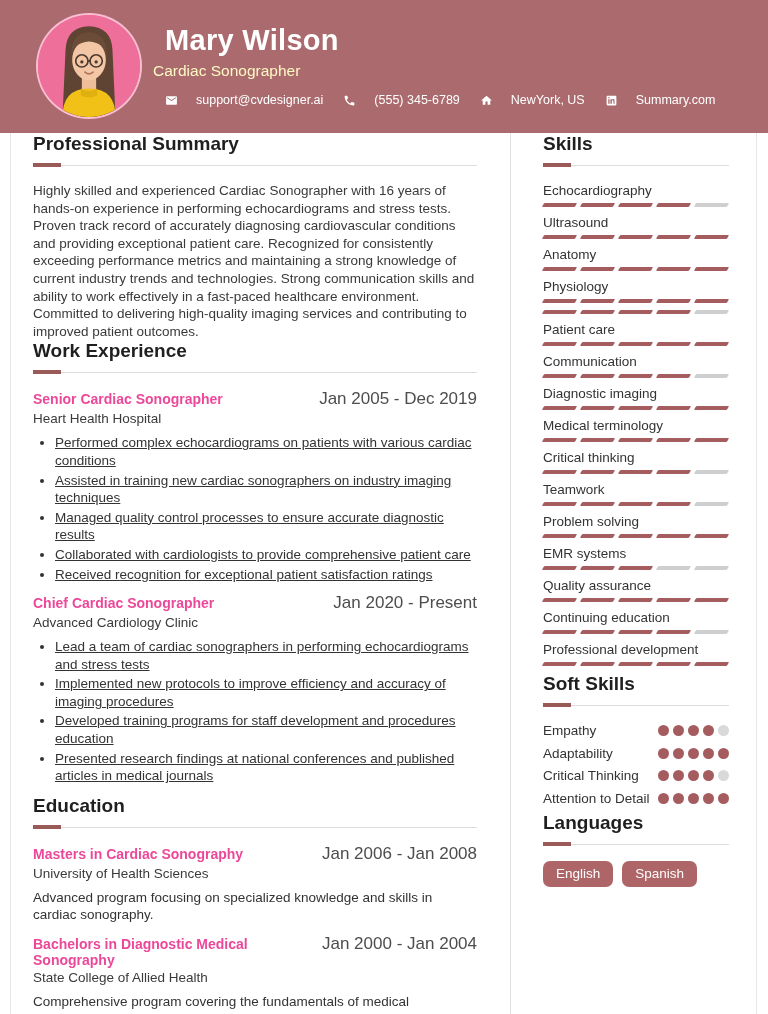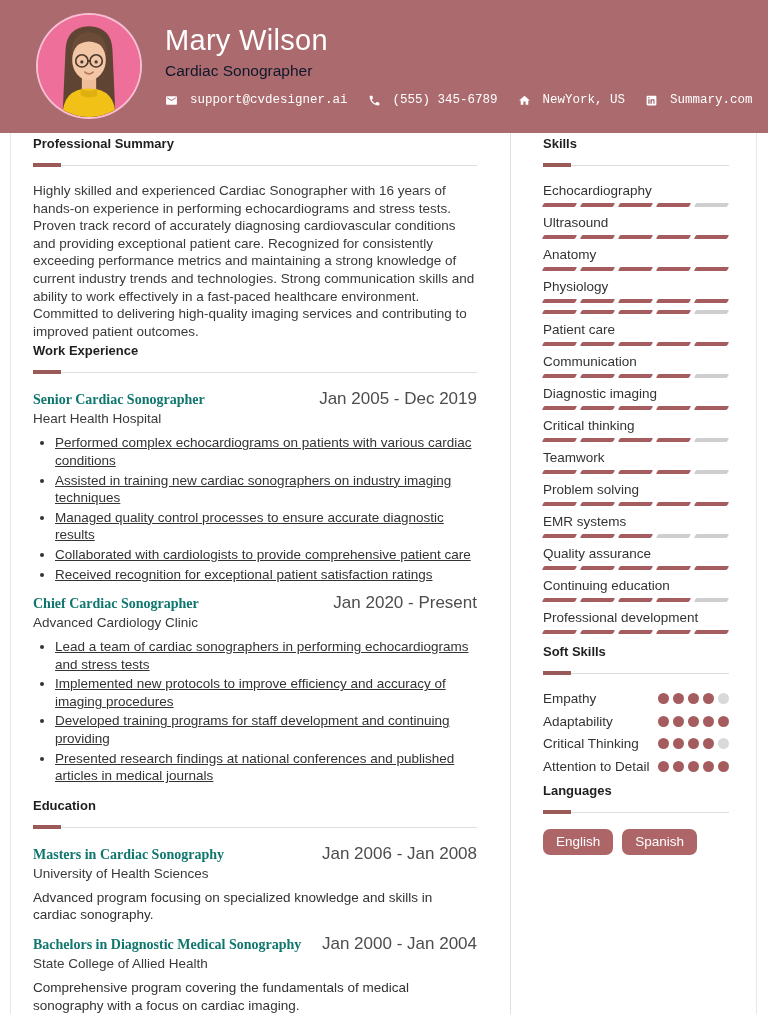--- a/index.html
+++ b/index.html
@@ -3,44 +3,44 @@
 <meta charset="utf-8">
 <style>
   html,body{margin:0;padding:0;background:#fff;}
   .page{position:relative;width:768px;height:1014px;background:#fff;overflow:hidden;
         font-family:"Liberation Sans",sans-serif;color:#333;}
   
   .header{position:absolute;left:0;top:0;width:768px;height:133px;background:var(--header_bg);}
   .photo{position:absolute;left:36px;top:13px;width:106px;height:106px;border-radius:50%;
          border:2px solid rgba(255,255,255,.55);box-sizing:border-box;overflow:hidden;background:var(--photo_bg);}
   .photo svg{display:block;width:102px;height:102px;}
-  .name{position:absolute;left:165px;top:24px;font-size:29px;font-weight:normal;color:#fff;letter-spacing:.3px;}
-  .role{position:absolute;left:165px;top:62px;font-size:15.5px;color:#0f172a;}
+  .name{position:absolute;left:165px;top:24px;font-size:29px;font-weight:bold;color:#fff;letter-spacing:.3px;}
+  .role{position:absolute;left:153px;top:62px;font-size:15.5px;color:#fef9c3;}
   .contacts{position:absolute;left:165px;top:93px;display:flex;gap:20px;align-items:center;
             color:#fff;font-size:12.5px;}
-  .contact{display:flex;align-items:center;gap:12px;white-space:nowrap;font-family:Liberation Mono, monospace;}
+  .contact{display:flex;align-items:center;gap:18px;white-space:nowrap;}
   .contact svg{width:13px;height:13px;fill:#fff;flex:0 0 auto;}
   
   .divider{position:absolute;left:510px;top:133px;bottom:0;width:1px;background:var(--divider);}
   .edge{position:absolute;top:133px;bottom:0;width:1px;background:#e7e7e7;}
   .edge.l{left:10px}.edge.r{left:756px}
   
   .col-left{position:absolute;left:33px;top:133px;width:444px;}
   .col-right{position:absolute;left:543px;top:133px;width:186px;}
   
-  h2.sec{font-size:13px;font-weight:bold;color:#1f1f1f;margin:0;line-height:22px;}
+  h2.sec{font-size:19px;font-weight:bold;color:#1f1f1f;margin:0;line-height:22px;}
   .mt1{margin-top:30px}.mt2{margin-top:22px}.mt3{margin-top:24px}
   .rule{position:relative;height:4px;margin:8px 0 15px;}
   .rule::after{content:"";position:absolute;left:0;right:0;top:2px;height:1px;background:#ddd;}
   .rule::before{content:"";position:absolute;left:0;top:0;width:28px;height:4px;background:var(--accent);z-index:1;}
   
   .para{font-size:13.5px;line-height:17.6px;color:#3a3a3a;margin:0;}
   .xp{margin-bottom:10px;}
   .xp-head{display:flex;justify-content:space-between;align-items:baseline;}
-  .xp-title{font-size:14px;font-weight:bold;color:#0f766e;font-family:Liberation Serif, serif;}
+  .xp-title{font-size:14px;font-weight:bold;color:#ec4899;}
   .xp-date{font-size:17px;color:#4d4d4d;white-space:nowrap;}
   .xp-co{font-size:13.5px;color:#3a3a3a;margin-top:2px;}
   ul.bullets{margin:8px 0 4px;padding-left:22px;text-decoration:underline;}
   ul.bullets li{font-size:13.5px;line-height:17.6px;color:#333;margin-bottom:2px;}
   .edu{margin-bottom:6px;}
   .edu-desc{font-size:13.5px;line-height:17.6px;color:#333;margin:8px 0 10px;}
   
   .skill{margin-bottom:7px;}
   .skill-label{font-size:13.5px;color:#333;line-height:17px;margin-bottom:4px;}
   .meter{display:flex;gap:5px;}
@@ -142,21 +142,21 @@
 
         <div class="xp">
           <div class="xp-head">
             <span class="xp-title">Chief Cardiac Sonographer</span>
             <span class="xp-date">Jan 2020 - Present</span>
           </div>
           <div class="xp-co">Advanced Cardiology Clinic</div>
           <ul class="bullets">
             <li>Lead a team of cardiac sonographers in performing echocardiograms and stress tests</li>
             <li>Implemented new protocols to improve efficiency and accuracy of imaging procedures</li>
-            <li>Developed training programs for staff development and continuing providing</li>
+            <li>Developed training programs for staff development and procedures education</li>
             <li>Presented research findings at national conferences and published articles in medical journals</li>
           </ul>
         </div>
 
     </div>
 
     <h2 class="sec mt2">Education</h2>
     <div class="rule"></div>
     <div>
 
@@ -268,20 +268,30 @@
           <div class="skill-label">Diagnostic imaging</div>
           <div class="meter">
             <span class="seg filled"></span>
             <span class="seg filled"></span>
             <span class="seg filled"></span>
             <span class="seg filled"></span>
             <span class="seg filled"></span>
           </div>
         </div>
 
+        <div class="skill">
+          <div class="skill-label">Medical terminology</div>
+          <div class="meter">
+            <span class="seg filled"></span>
+            <span class="seg filled"></span>
+            <span class="seg filled"></span>
+            <span class="seg filled"></span>
+            <span class="seg filled"></span>
+          </div>
+        </div>
 
         <div class="skill">
           <div class="skill-label">Critical thinking</div>
           <div class="meter">
             <span class="seg filled"></span>
             <span class="seg filled"></span>
             <span class="seg filled"></span>
             <span class="seg filled"></span>
             <span class="seg empty"></span>
           </div>

